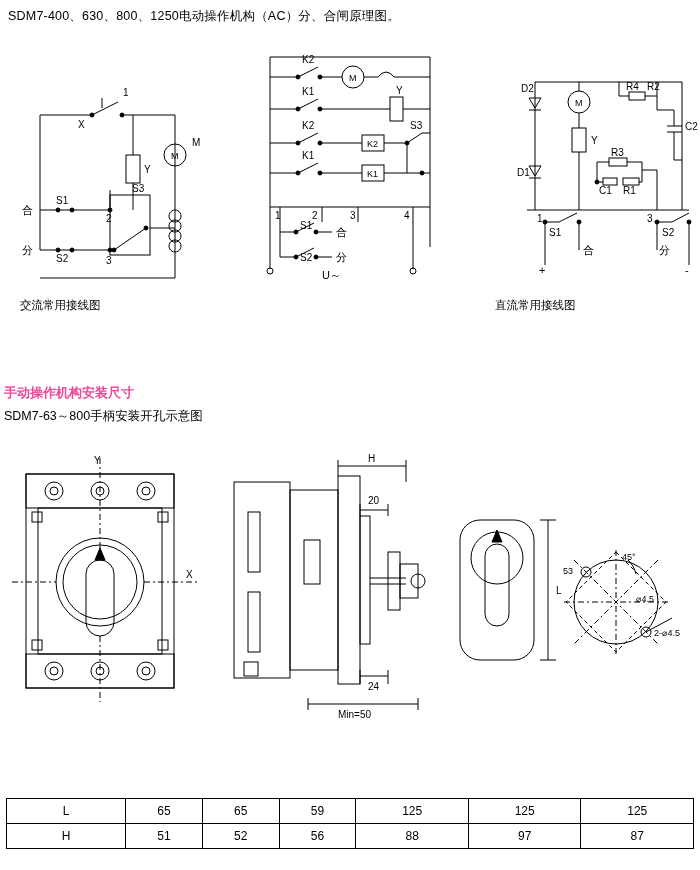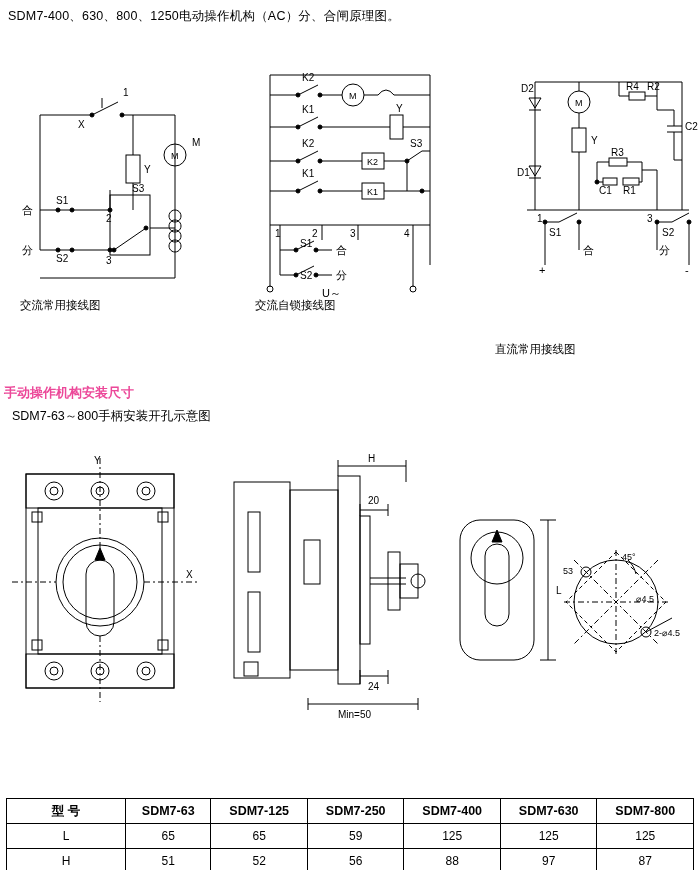--- a/index.html
+++ b/index.html
@@ -20,21 +20,21 @@
 
   .caption{
     position:absolute;font-size:11.5px;color:#000;text-align:left;
   }
 
   .sec-title-red{
     position:absolute;left:4px;top:384px;
     font-size:13px;color:#ec4899;font-weight:bold;
   }
   .sec-title-sub{
-    position:absolute;left:12px;top:408px;
+    position:absolute;left:4px;top:408px;
     font-size:12.5px;color:#000;
   }
 
   svg{display:block;}
   .dgm{position:absolute;}
 
   
   .tbl{
     position:absolute;left:6px;top:798px;width:688px;
     border-collapse:collapse;font-size:12px;
@@ -123,21 +123,21 @@
         <text x="46" y="144">S1</text>
         <text x="46" y="202">S2</text>
         <text x="122" y="132">S3</text>
         <text x="96" y="162">2</text>
         <text x="96" y="204">3</text>
       </g>
     </svg>
   </div>
   <div class="caption" style="left:20px;top:298px;width:190px;">交流常用接线图</div>
 
-  <div class="dgm" style="left:250px;top:65px;">
+  <div class="dgm" style="left:250px;top:47px;">
     <svg width="200" height="235" viewBox="0 0 200 235">
       <g stroke="#000" fill="none" stroke-width="1">
 
         <line x1="20" y1="10" x2="20" y2="200"></line>
 
         <line x1="180" y1="10" x2="180" y2="200"></line>
 
         <line x1="20" y1="10" x2="180" y2="10"></line>
 
         <line x1="20" y1="30" x2="48" y2="30"></line>
@@ -219,21 +219,20 @@
         <text x="100" y="172">3</text>
         <text x="154" y="172">4</text>
         <text x="50" y="182">S1</text>
         <text x="50" y="214">S2</text>
         <text x="86" y="189" font-size="11">合</text>
         <text x="86" y="214" font-size="11">分</text>
         <text x="72" y="232" font-size="11">U～</text>
       </g>
     </svg>
   </div>
-  <div class="caption" style="left:255px;top:298px;width:190px;">交流自锁接线图</div>
 
   <div class="dgm" style="left:507px;top:70px;">
     <svg width="200" height="215" viewBox="0 0 200 215">
       <g stroke="#000" fill="none" stroke-width="1">
 
         <line x1="28" y1="12" x2="175" y2="12"></line>
 
         <line x1="28" y1="12" x2="28" y2="125"></line>
 
         <polygon points="22,28 34,28 28,38" fill="none"></polygon>
@@ -313,21 +312,21 @@
         <text x="140" y="152">3</text>
         <text x="42" y="166">S1</text>
         <text x="155" y="166">S2</text>
         <text x="76" y="184" font-size="11">合</text>
         <text x="152" y="184" font-size="11">分</text>
         <text x="32" y="204" font-size="11">+</text>
         <text x="178" y="204" font-size="11">-</text>
       </g>
     </svg>
   </div>
-  <div class="caption" style="left:495px;top:298px;width:190px;margin-top:44px;">直流常用接线图</div>
+  <div class="caption" style="left:495px;top:298px;width:190px;">直流常用接线图</div>
 
   <div class="sec-title-red">手动操作机构安装尺寸</div>
   <div class="sec-title-sub">SDM7-63～800手柄安装开孔示意图</div>
 
   <div class="dgm" style="left:8px;top:452px;">
     <svg width="686" height="290" viewBox="0 0 686 290">
       <g stroke="#000" fill="none" stroke-width="1">
 
         <rect x="18" y="22" width="148" height="214"></rect>
         <rect x="18" y="22" width="148" height="34"></rect>
@@ -428,29 +427,20 @@
         <text x="614" y="108" font-size="9">45°</text>
         <text x="555" y="122" font-size="9">53</text>
         <text x="628" y="150" font-size="9">⌀4.5</text>
         <text x="646" y="184" font-size="9">2-⌀4.5</text>
       </g>
     </svg>
   </div>
 
   <table class="tbl">
     <tbody>
-        <tr>
-      <th class="rowhead">型 号</th>
-      <th>SDM7-63</th>
-      <th>SDM7-125</th>
-      <th>SDM7-250</th>
-      <th>SDM7-400</th>
-      <th>SDM7-630</th>
-      <th>SDM7-800</th>
-    </tr>
     <tr>
       <td class="rowhead">L</td>
       <td>65</td>
       <td>65</td>
       <td>59</td>
       <td>125</td>
       <td>125</td>
       <td>125</td>
     </tr>
     <tr>

